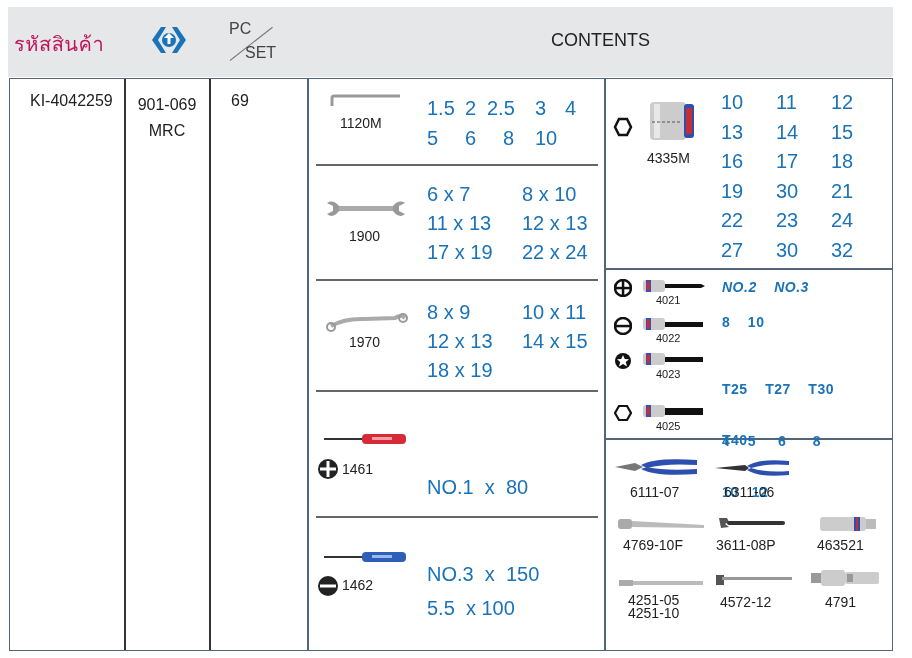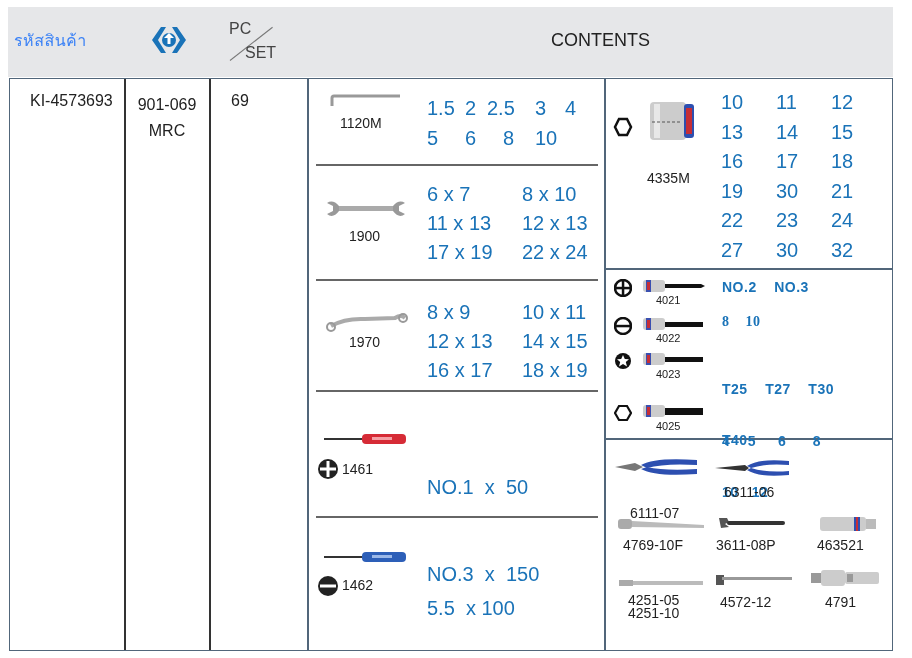--- a/index.html
+++ b/index.html
@@ -1,19 +1,19 @@
 <!DOCTYPE html>
 <html><head>
 <meta charset="utf-8">
 <style>
   html, body { margin:0; padding:0; background:#ffffff; }
   body { width:912px; height:658px; position:relative; overflow:hidden; font-family:"Liberation Sans", sans-serif; }
   .abs { position:absolute; }
   .header { left:8px; top:7px; width:885px; height:70px; background:#e6e7e9; }
-  .thai { left:14px; top:28px; font-family:Liberation Sans, sans-serif; font-size:16px; color:#3b82f6; letter-spacing:0.5px; }
+  .thai { left:14px; top:28px; font-family:Liberation Sans, sans-serif; font-size:20px; color:#be185d; letter-spacing:0.5px; }
   .brand { left:152px; top:25px; width:34px; height:30px; }
   .pcset { left:226px; top:18px; width:56px; height:48px; color:#444; font-size:16px; }
   .pcset .pc { position:absolute; left:3px; top:2px; }
   .pcset .set { position:absolute; left:19px; top:26px; }
   .pcset .slash { position:absolute; left:4px; top:22px; width:54px; height:1px; background:#777; transform:rotate(-38deg); transform-origin:left center; top:42px; }
   .contents-title { left:308px; top:30px; width:585px; text-align:center; font-size:18px; color:#222; }
 
   .body-frame { left:9px; top:78px; width:884px; height:573px; border:1.5px solid #51667a; box-sizing:border-box; }
   .vline { position:absolute; width:1.5px; background:#333; }
   .hline { position:absolute; height:1.5px; background:#666; }
@@ -45,21 +45,21 @@
   <span class="set">SET</span>
 </div>
 <div class="abs contents-title">CONTENTS</div>
 
 <div class="abs body-frame"></div>
 <div class="vline" style="left:124px; top:79px; height:571px;"></div>
 <div class="vline" style="left:209px; top:79px; height:571px;"></div>
 <div class="vline" style="left:307px; top:79px; height:571px; background:#51667a;"></div>
 <div class="vline" style="left:604px; top:79px; height:571px; background:#51667a;"></div>
 
-<div class="abs cell-text" style="left:30px; top:92px;">KI-4573693</div>
+<div class="abs cell-text" style="left:30px; top:92px;">KI-4042259</div>
 <div class="abs cell-text" style="left:124px; width:86px; top:92px; text-align:center; line-height:26px;">
   <div>901-069</div>
   <div>MRC</div>
 </div>
 <div class="abs cell-text" style="left:231px; top:92px;">69</div>
 
 <div class="hline" style="left:316px; width:282px; top:164px;"></div>
 <div class="hline" style="left:316px; width:282px; top:279px;"></div>
 <div class="hline" style="left:316px; width:282px; top:390px;"></div>
 <div class="hline" style="left:316px; width:282px; top:516px;"></div>
@@ -109,41 +109,40 @@
       <circle cx="6" cy="15" r="4" fill="none" stroke="#999" stroke-width="2"></circle>
       <circle cx="78" cy="6" r="4" fill="none" stroke="#999" stroke-width="2"></circle>
     </svg>
 </div>
 <div class="abs code" style="left:349px; top:334px;">1970</div>
 <div class="abs bignum" style="left:427px; top:298px; width:170px; line-height:29px; display:grid; grid-template-columns:95px 80px;">
   <span>8 x 9</span>
   <span>10 x 11</span>
   <span>12 x 13</span>
   <span>14 x 15</span>
-  <span>16 x 17</span>
   <span>18 x 19</span>
 </div>
 
 <div class="abs" style="left:322px; top:432px;">
   <svg width="86" height="14">
       <rect x="2" y="6" width="38" height="2" fill="#333"></rect>
       <rect x="40" y="2" width="44" height="10" rx="4" fill="#d62b36"></rect>
       <rect x="50" y="5" width="20" height="3" fill="#f5a0a5"></rect>
     </svg>
 </div>
 <div class="abs" style="left:317px; top:458px;">
   <svg width="22" height="22">
       <circle cx="11" cy="11" r="10" fill="#222"></circle>
       <rect x="3" y="9.5" width="16" height="3" fill="#fff"></rect>
       <rect x="9.5" y="3" width="3" height="16" fill="#fff"></rect>
     </svg>
 </div>
 <div class="abs code" style="left:342px; top:461px;">1461</div>
 <div class="abs bignum" style="left:427px; top:415px; line-height:29px; white-space:pre;">
-  <div>NO.1  x  50</div>
+  <div>NO.1  x  80</div>
   <div>NO.3  x  150</div>
 </div>
 
 <div class="abs" style="left:322px; top:550px;">
   <svg width="86" height="14">
       <rect x="2" y="6" width="38" height="2" fill="#333"></rect>
       <rect x="40" y="2" width="44" height="10" rx="4" fill="#2d5fb8"></rect>
       <rect x="50" y="5" width="20" height="3" fill="#9bb8e8"></rect>
     </svg>
 </div>
@@ -170,21 +169,21 @@
 </div>
 <div class="abs" style="left:648px; top:100px;">
   <svg width="52" height="42">
       <rect x="2" y="2" width="36" height="38" rx="4" fill="#ccc"></rect>
       <rect x="6" y="4" width="6" height="34" fill="#e8e8e8"></rect>
       <rect x="36" y="4" width="10" height="34" rx="3" fill="#2d4fb0"></rect>
       <rect x="38" y="8" width="6" height="26" fill="#c62e36"></rect>
       <line x1="4" y1="22" x2="34" y2="22" stroke="#555" stroke-dasharray="3,2"></line>
     </svg>
 </div>
-<div class="abs code" style="left:647px; top:150px;margin-top:20px;">4335M</div>
+<div class="abs code" style="left:647px; top:150px;">4335M</div>
 <div class="abs bignum" style="left:721px; top:88px; width:170px; line-height:29.5px; display:grid; grid-template-columns:55px 55px 55px;">
   <span>10</span>
   <span>11</span>
   <span>12</span>
   <span>13</span>
   <span>14</span>
   <span>15</span>
   <span>16</span>
   <span>17</span>
   <span>18</span>
@@ -209,38 +208,38 @@
 <div class="abs" style="left:643px; top:279px;">
   <svg width="62" height="14">
       <rect x="0" y="1" width="22" height="12" rx="3" fill="#ccc"></rect>
       <rect x="3" y="1" width="5" height="12" fill="#3a4fb0"></rect>
       <rect x="4" y="3" width="3" height="8" fill="#c62e36"></rect>
       <rect x="22" y="5" width="36" height="4" fill="#111"></rect>
       <polygon points="58,5 62,7 58,9" fill="#111"></polygon>
     </svg>
 </div>
 <div class="abs small-code" style="left:656px; top:294px;">4021</div>
-<div class="abs midnum" style="left:722px; top:279px; white-space:pre;">NO.2    NO.3</div>
+<div class="abs midnum" style="left:722px; top:279px; white-space:pre;font-style:italic;">NO.2    NO.3</div>
 
 <div class="abs" style="left:614px; top:317px;">
   <svg width="18" height="18">
       <circle cx="9" cy="9" r="8" fill="none" stroke="#111" stroke-width="2.5"></circle>
       <rect x="1" y="7.8" width="16" height="2.5" fill="#111"></rect>
     </svg>
 </div>
 <div class="abs" style="left:643px; top:317px;">
   <svg width="62" height="14">
       <rect x="0" y="1" width="22" height="12" rx="3" fill="#ccc"></rect>
       <rect x="3" y="1" width="5" height="12" fill="#3a4fb0"></rect>
       <rect x="4" y="3" width="3" height="8" fill="#c62e36"></rect>
       <rect x="22" y="5" width="38" height="5" fill="#111"></rect>
     </svg>
 </div>
 <div class="abs small-code" style="left:656px; top:332px;">4022</div>
-<div class="abs midnum" style="left:722px; top:314px; white-space:pre;font-family:Liberation Serif, serif;">8    10</div>
+<div class="abs midnum" style="left:722px; top:314px; white-space:pre;">8    10</div>
 
 <div class="abs" style="left:614px; top:352px;">
   <svg width="18" height="18">
       <circle cx="9" cy="9" r="8" fill="#111"></circle>
       <polygon points="9,3 10.8,7 15,7.2 11.8,10 13,14.5 9,12 5,14.5 6.2,10 3,7.2 7.2,7" fill="#fff"></polygon>
     </svg>
 </div>
 <div class="abs" style="left:643px; top:352px;">
   <svg width="62" height="14">
       <rect x="0" y="1" width="22" height="12" rx="3" fill="#ccc"></rect>
@@ -274,21 +273,21 @@
   <div>10   12</div>
 </div>
 
 <div class="abs" style="left:615px; top:457px;">
   <svg width="84" height="22">
       <polygon points="0,10 20,6 28,10 20,14" fill="#777"></polygon>
       <path d="M26,8 Q40,0 82,3 L82,8 Q50,6 32,11 Z" fill="#2d4fb0"></path>
       <path d="M26,12 Q40,20 82,17 L82,12 Q50,14 32,10 Z" fill="#2d4fb0"></path>
     </svg>
 </div>
-<div class="abs code" style="left:630px; top:484px;margin-top:21px;">6111-07</div>
+<div class="abs code" style="left:630px; top:484px;">6111-07</div>
 
 <div class="abs" style="left:715px; top:457px;">
   <svg width="76" height="22">
       <polygon points="0,11 30,8 34,11 30,14" fill="#333"></polygon>
       <path d="M32,9 Q44,1 74,4 L74,8 Q52,6 36,11 Z" fill="#2d4fb0"></path>
       <path d="M32,13 Q44,21 74,18 L74,14 Q52,16 36,11 Z" fill="#2d4fb0"></path>
     </svg>
 </div>
 <div class="abs code" style="left:724px; top:484px;">6311-06</div>
 

